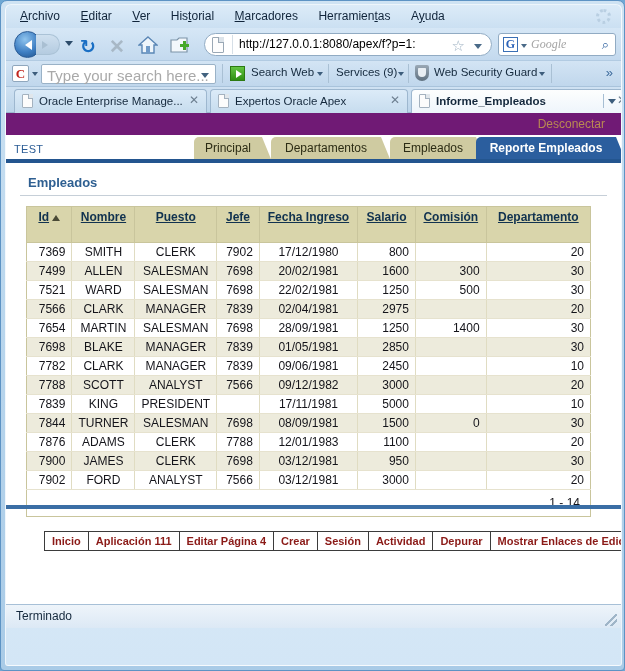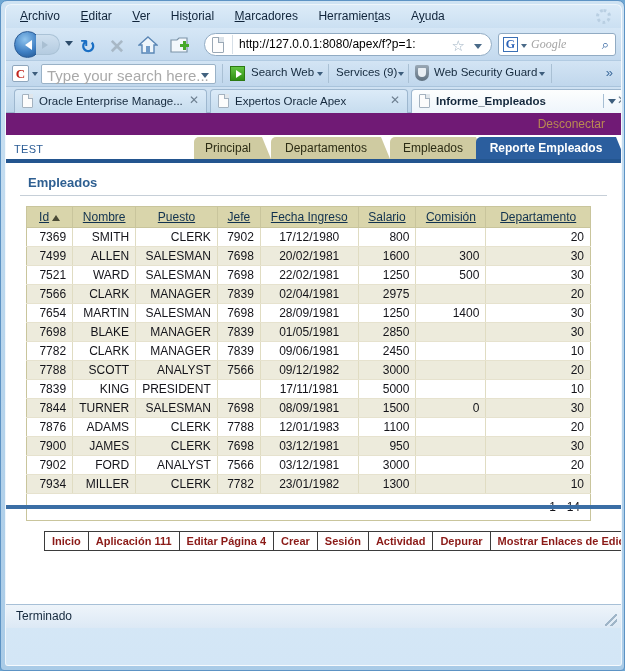--- a/index.html
+++ b/index.html
@@ -324,42 +324,42 @@
   table.rpt {
     border-collapse: collapse;
     width: 565px;
     font-size: 12px;
     border: 1px solid #c9c59c;
     background:#ffffff;
   }
   table.rpt thead th {
     background: #d9d5ab;
     color: #11324f;
-    font-weight: normal;
+    font-weight: bold;
     text-align: center;
-    padding: 3px 6px 3px 6px;
+    padding: 3px 6px 18px 6px;
     border-right: 1px solid #c9c59c;
     border-bottom: 1px solid #c9c59c;
     white-space: nowrap;
   }
   table.rpt thead th span.hl { text-decoration: underline; }
   table.rpt thead th:last-child { border-right: none; }
   table.rpt tbody td {
     padding: 2px 6px 2px 6px;
     border-right: 1px solid #e0dcc2;
     border-bottom: 1px solid #e6e2ce;
     color: #14141a;
     white-space: nowrap;
   }
   table.rpt tbody td:last-child { border-right: none; }
   table.rpt tbody tr.odd  td { background: #ffffff; }
   table.rpt tbody tr.even td { background: #edebdc; }
   td.num { text-align: right; }
   td.ctr { text-align: center; }
-  td.lft { text-align: right; }
+  td.lft { text-align: center; }
   #pager-row td {
     background: #ffffff;
     text-align: right;
     padding: 6px 10px 6px 6px;
     border-right: none;
     border-bottom: none;
     color:#14141a;
   }
   .sort-asc {
     display:inline-block;
@@ -678,30 +678,20 @@
                   <tr class="odd">
                     <td class="num">7902</td>
                     <td class="lft">FORD</td>
                     <td class="lft">ANALYST</td>
                     <td class="num">7566</td>
                     <td class="ctr">03/12/1981</td>
                     <td class="num">3000</td>
                     <td class="num"></td>
                     <td class="num">20</td>
                   </tr>
-                  <tr class="even">
-                    <td class="num">7934</td>
-                    <td class="lft">MILLER</td>
-                    <td class="lft">CLERK</td>
-                    <td class="num">7782</td>
-                    <td class="ctr">23/01/1982</td>
-                    <td class="num">1300</td>
-                    <td class="num"></td>
-                    <td class="num">10</td>
-                  </tr>
                 </tbody>
               <tfoot>
                 <tr id="pager-row">
                   <td colspan="8">1 - 14</td>
                 </tr>
               </tfoot>
             </table>
           </div>
         </div>
 

